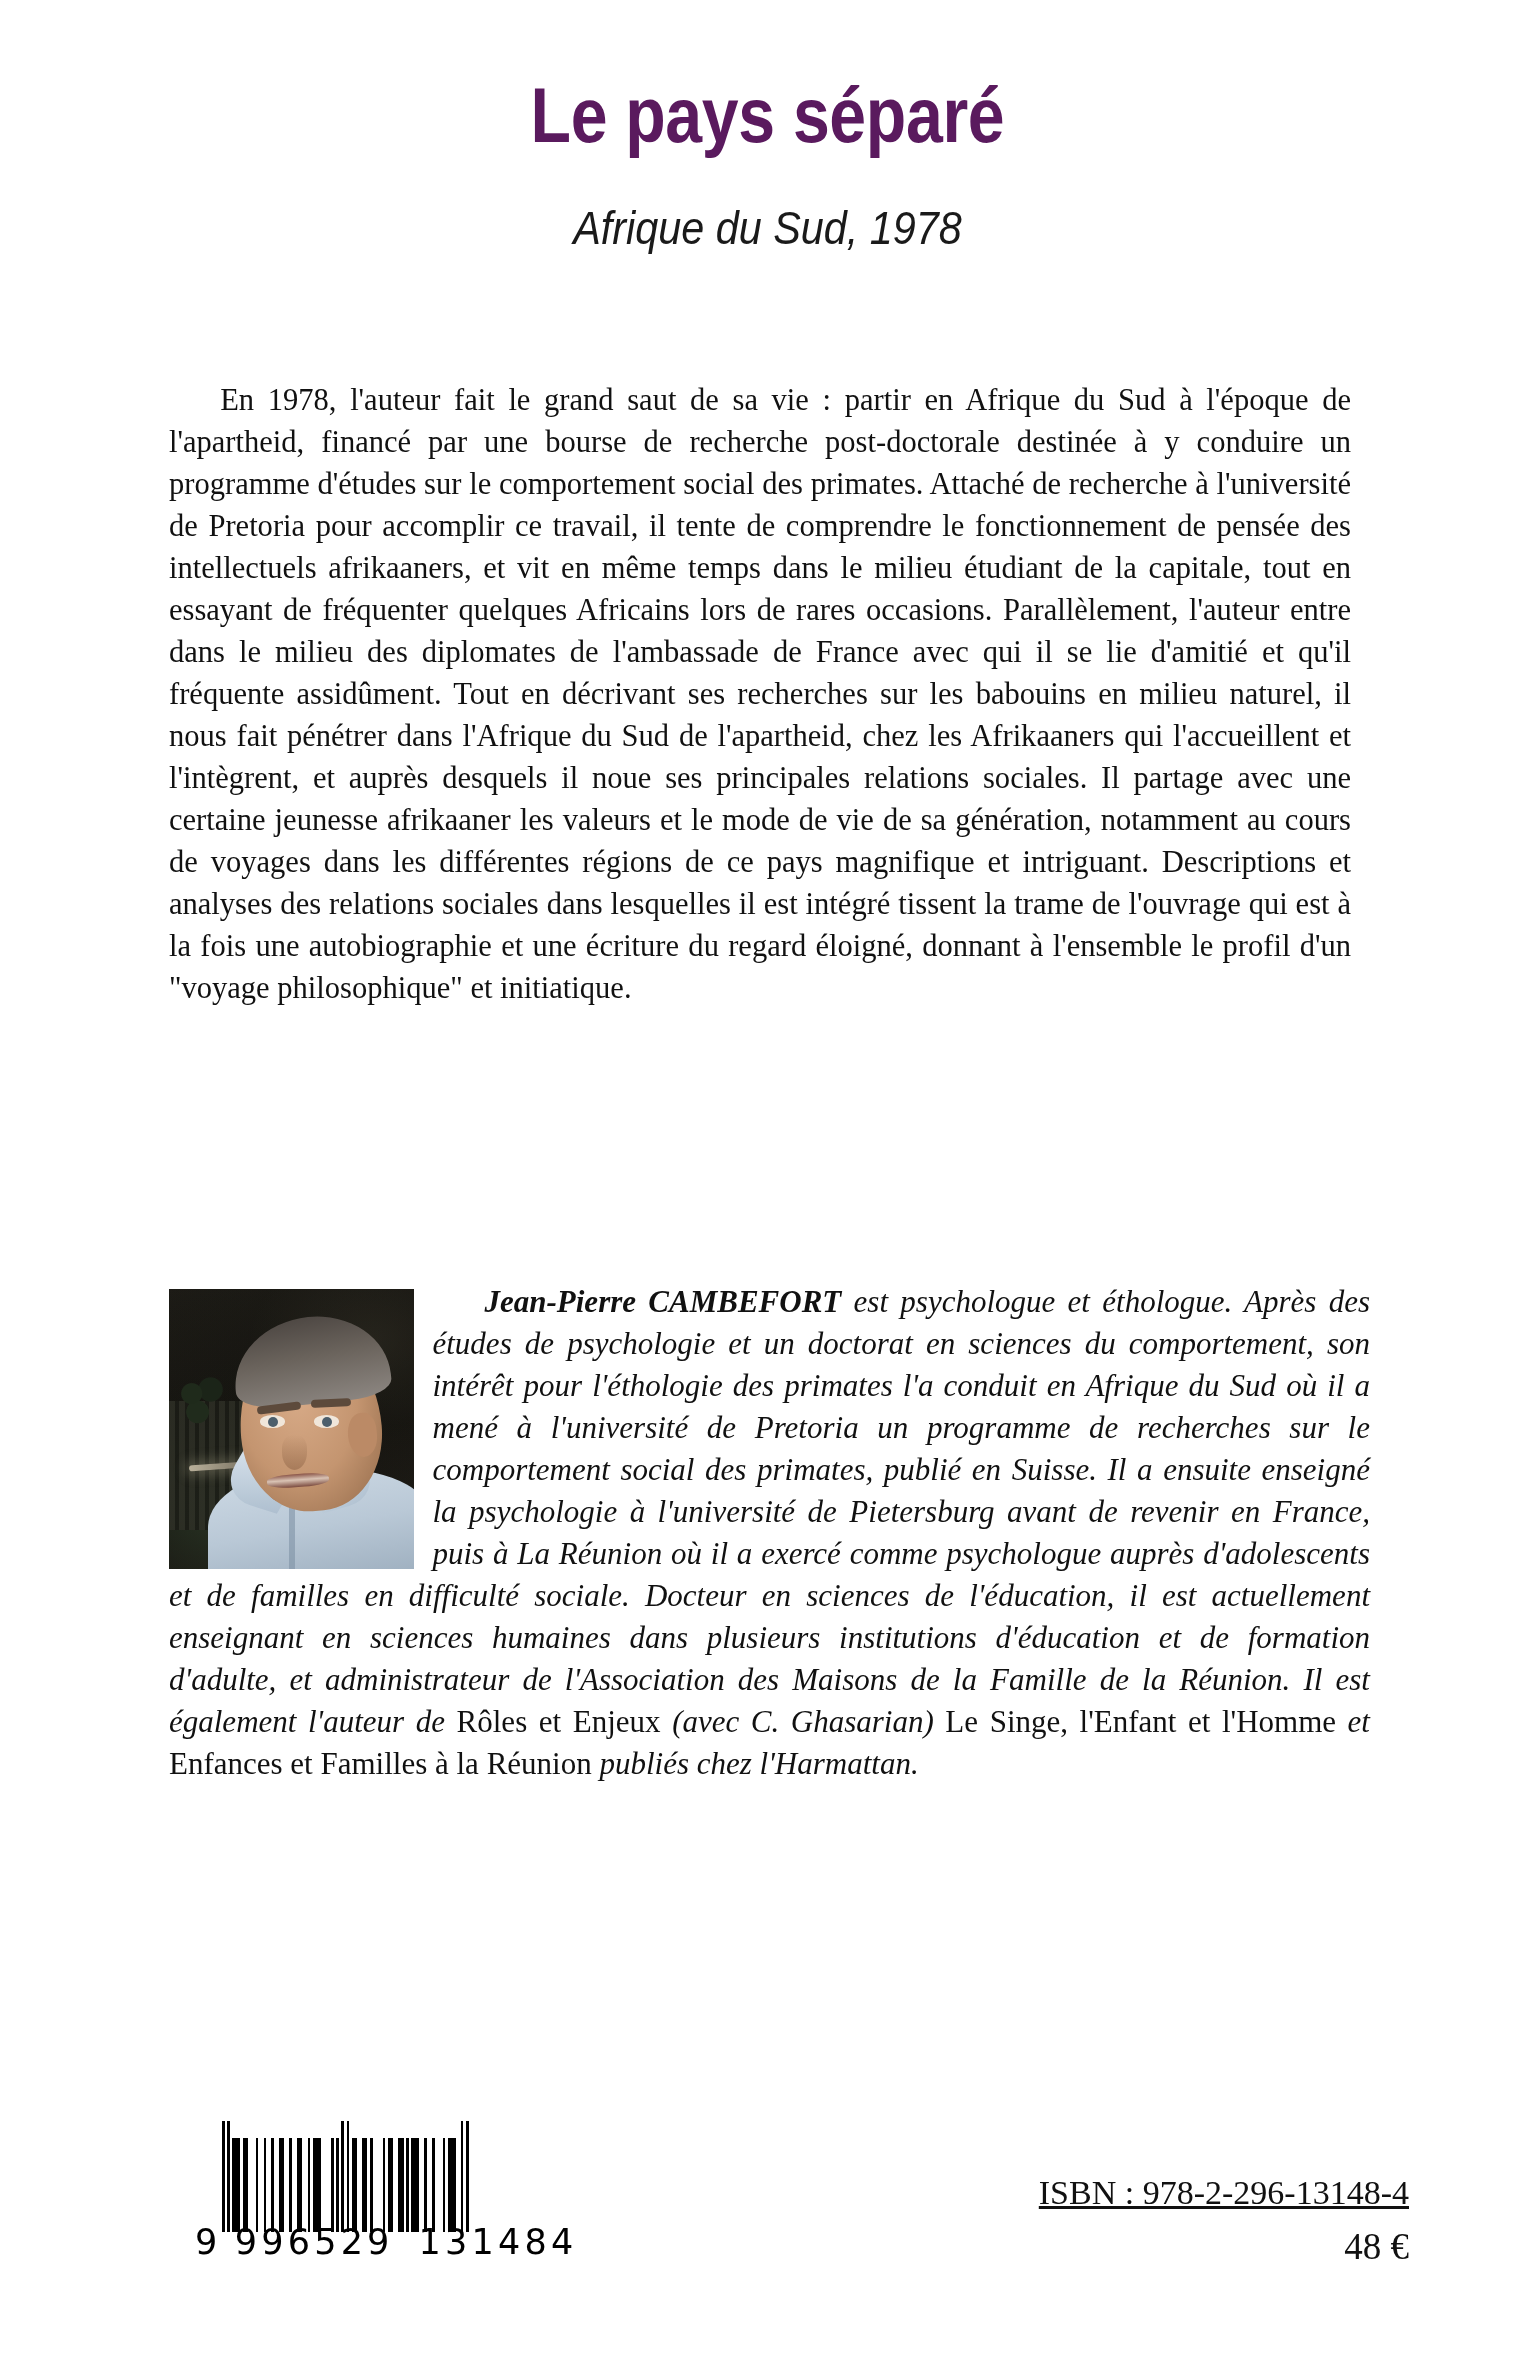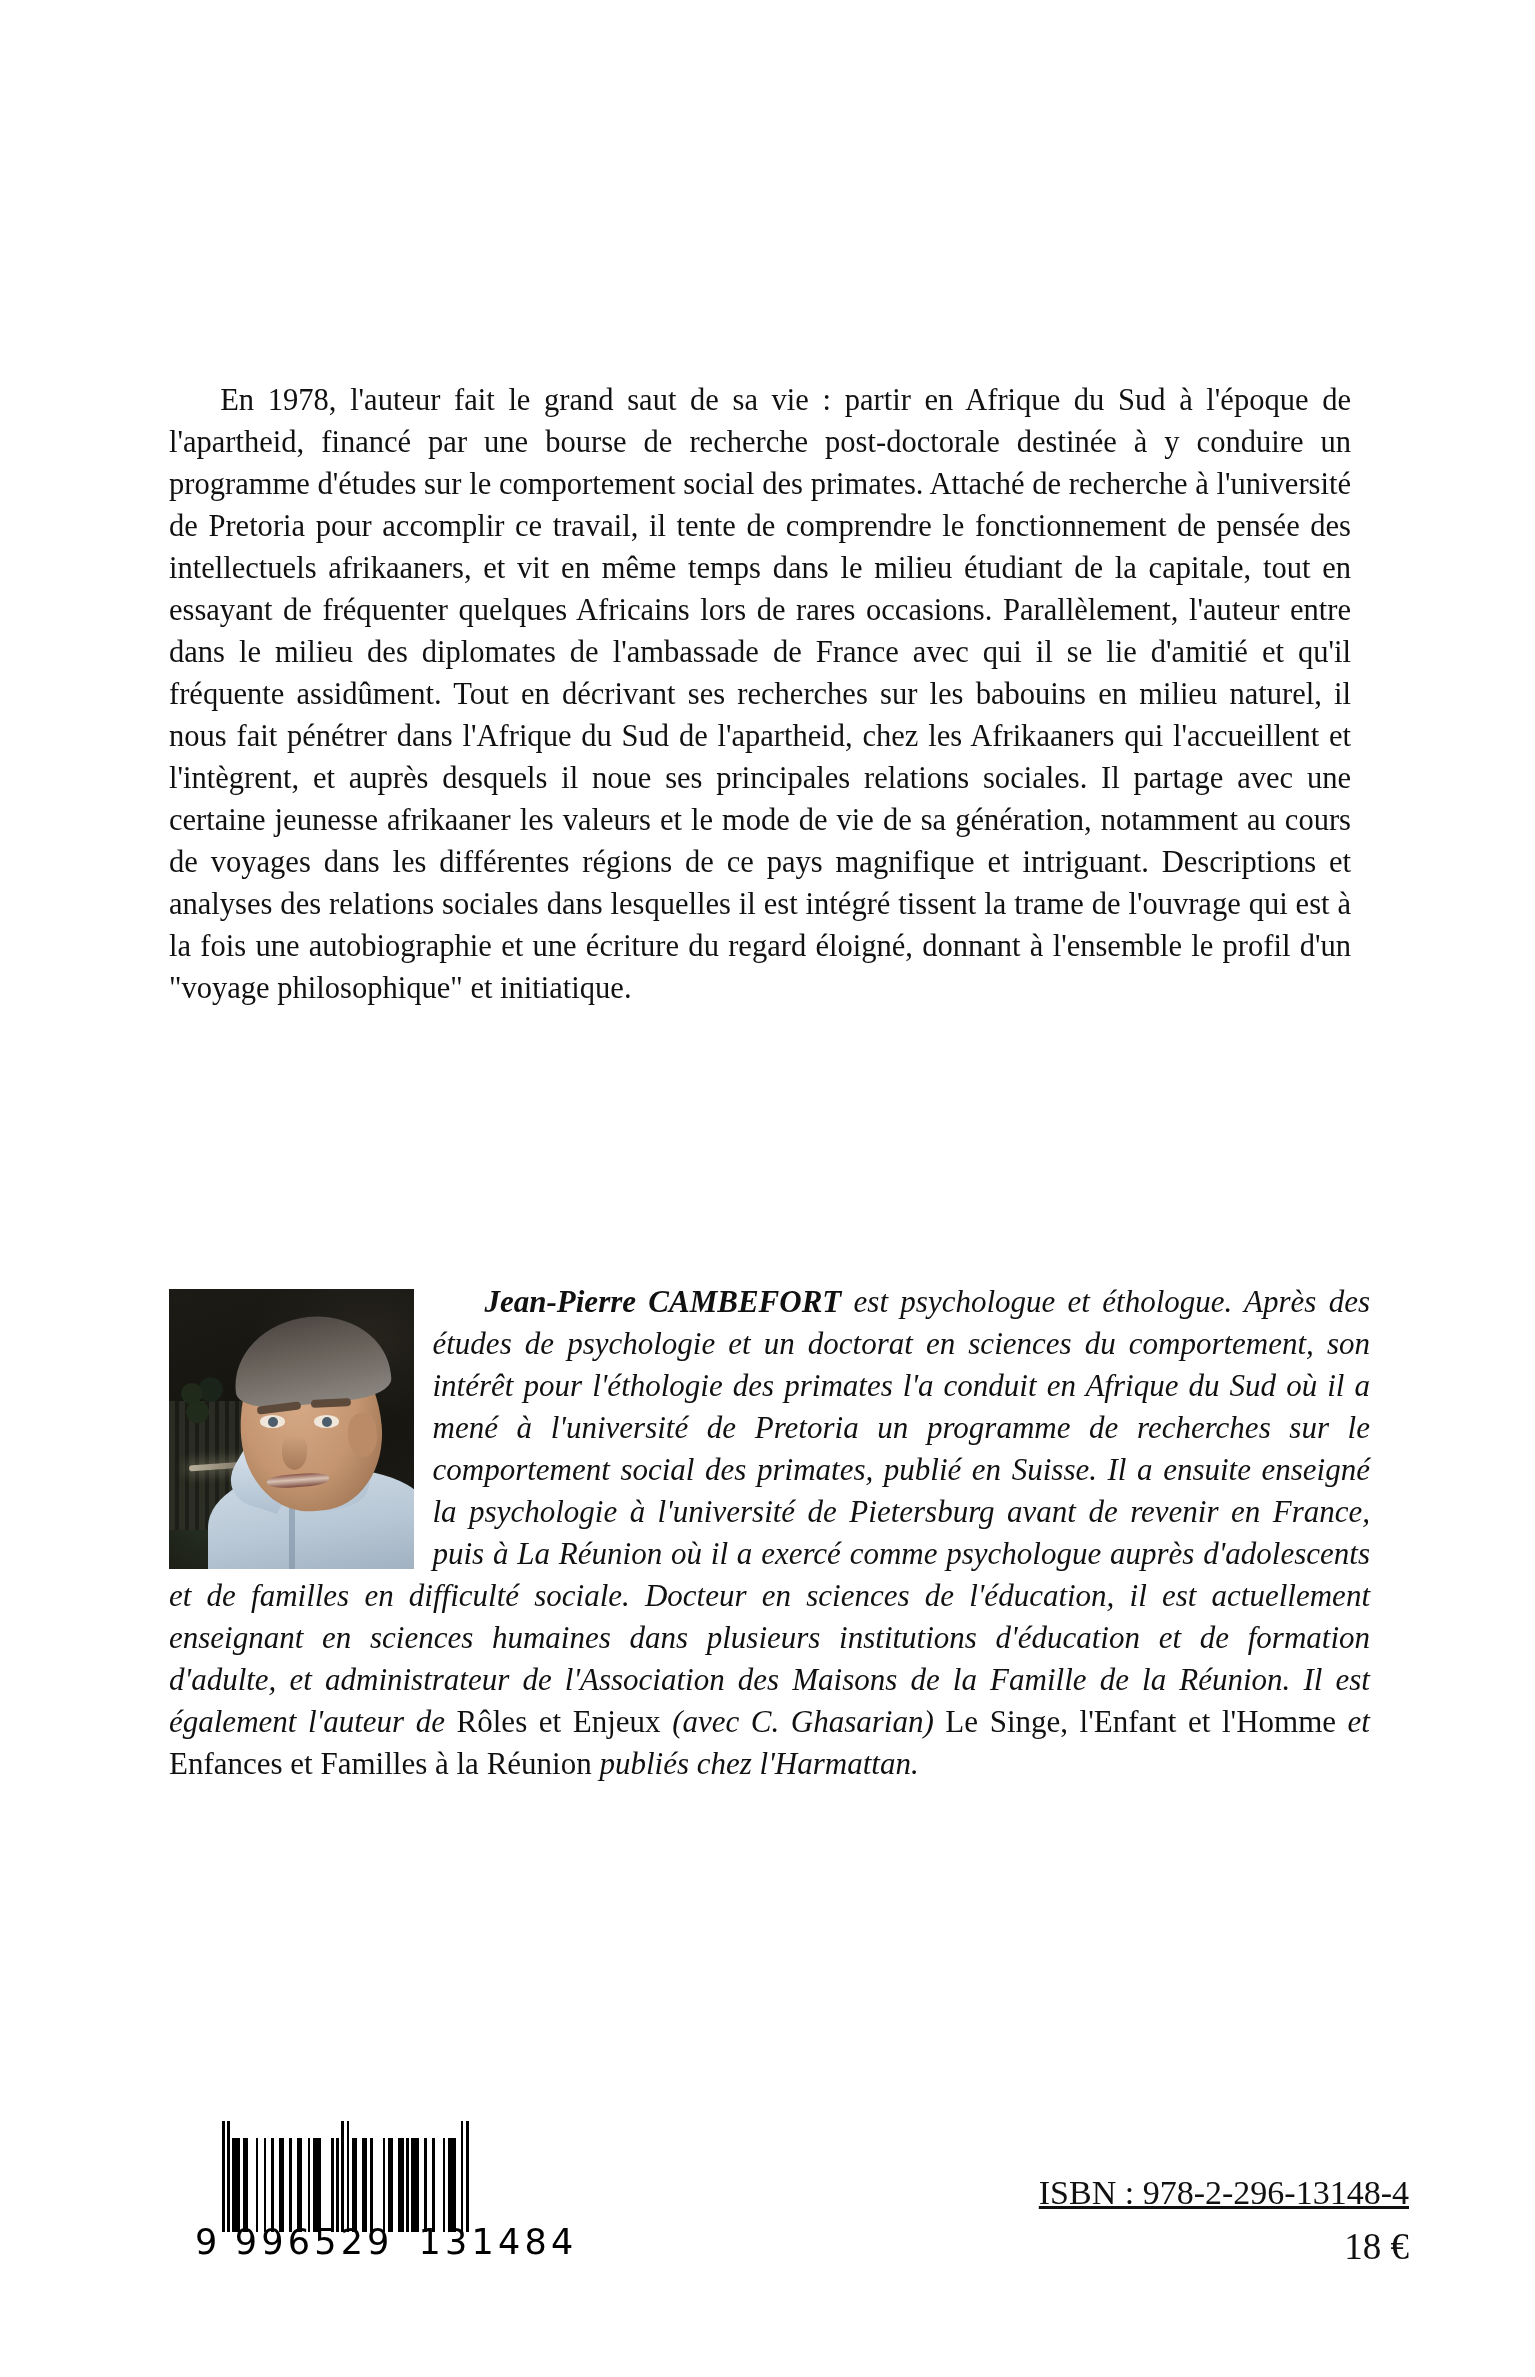--- a/index.html
+++ b/index.html
@@ -288,20 +288,24 @@
     line-height: 52px;
     color: #111111;
     margin-top: 5px;
   }
 </style>
 </head>
 <body>
 
 <div class="page">
 
+  <div class="title-block">
+    <div class="book-title">Le pays séparé</div>
+    <div class="book-subtitle">Afrique du Sud, 1978</div>
+  </div>
 
   <div class="blurb">En 1978, l'auteur fait le grand saut de sa vie : partir en Afrique du Sud à l'époque de l'apartheid, financé par une bourse de recherche post-doctorale destinée à y conduire un programme d'études sur le comportement social des primates. Attaché de recherche à l'université de Pretoria pour accomplir ce travail, il tente de comprendre le fonctionnement de pensée des intellectuels afrikaaners, et vit en même temps dans le milieu étudiant de la capitale, tout en essayant de fréquenter quelques Africains lors de rares occasions. Parallèlement, l'auteur entre dans le milieu des diplomates de l'ambassade de France avec qui il se lie d'amitié et qu'il fréquente assidûment. Tout en décrivant ses recherches sur les babouins en milieu naturel, il nous fait pénétrer dans l'Afrique du Sud de l'apartheid, chez les Afrikaaners qui l'accueillent et l'intègrent, et auprès desquels il noue ses principales relations sociales. Il partage avec une certaine jeunesse afrikaaner les valeurs et le mode de vie de sa génération, notamment au cours de voyages dans les différentes régions de ce pays magnifique et intriguant. Descriptions et analyses des relations sociales dans lesquelles il est intégré tissent la trame de l'ouvrage qui est à la fois une autobiographie et une écriture du regard éloigné, donnant à l'ensemble le profil d'un "voyage philosophique" et initiatique.</div>
 
   <div class="bio-wrap">
     <div class="author-photo">
       <div class="photo-bg"></div>
       <div class="photo-fence"></div>
       <div class="photo-leaf"></div>
       <div class="photo-lamp"></div>
       <div class="photo-shirt"></div>
@@ -386,17 +390,17 @@
       </div>
     <div class="barcode-digits">
       <span class="lead">9</span>
       <span class="grp">996529</span>
       <span class="grp">131484</span>
     </div>
   </div>
 
   <div class="isbn-area">
     <div class="isbn-line">ISBN : 978-2-296-13148-4</div>
-    <div class="price-line">18 €</div>
+    <div class="price-line">48 €</div>
   </div>
 
 </div>
 
 
 </body></html>

